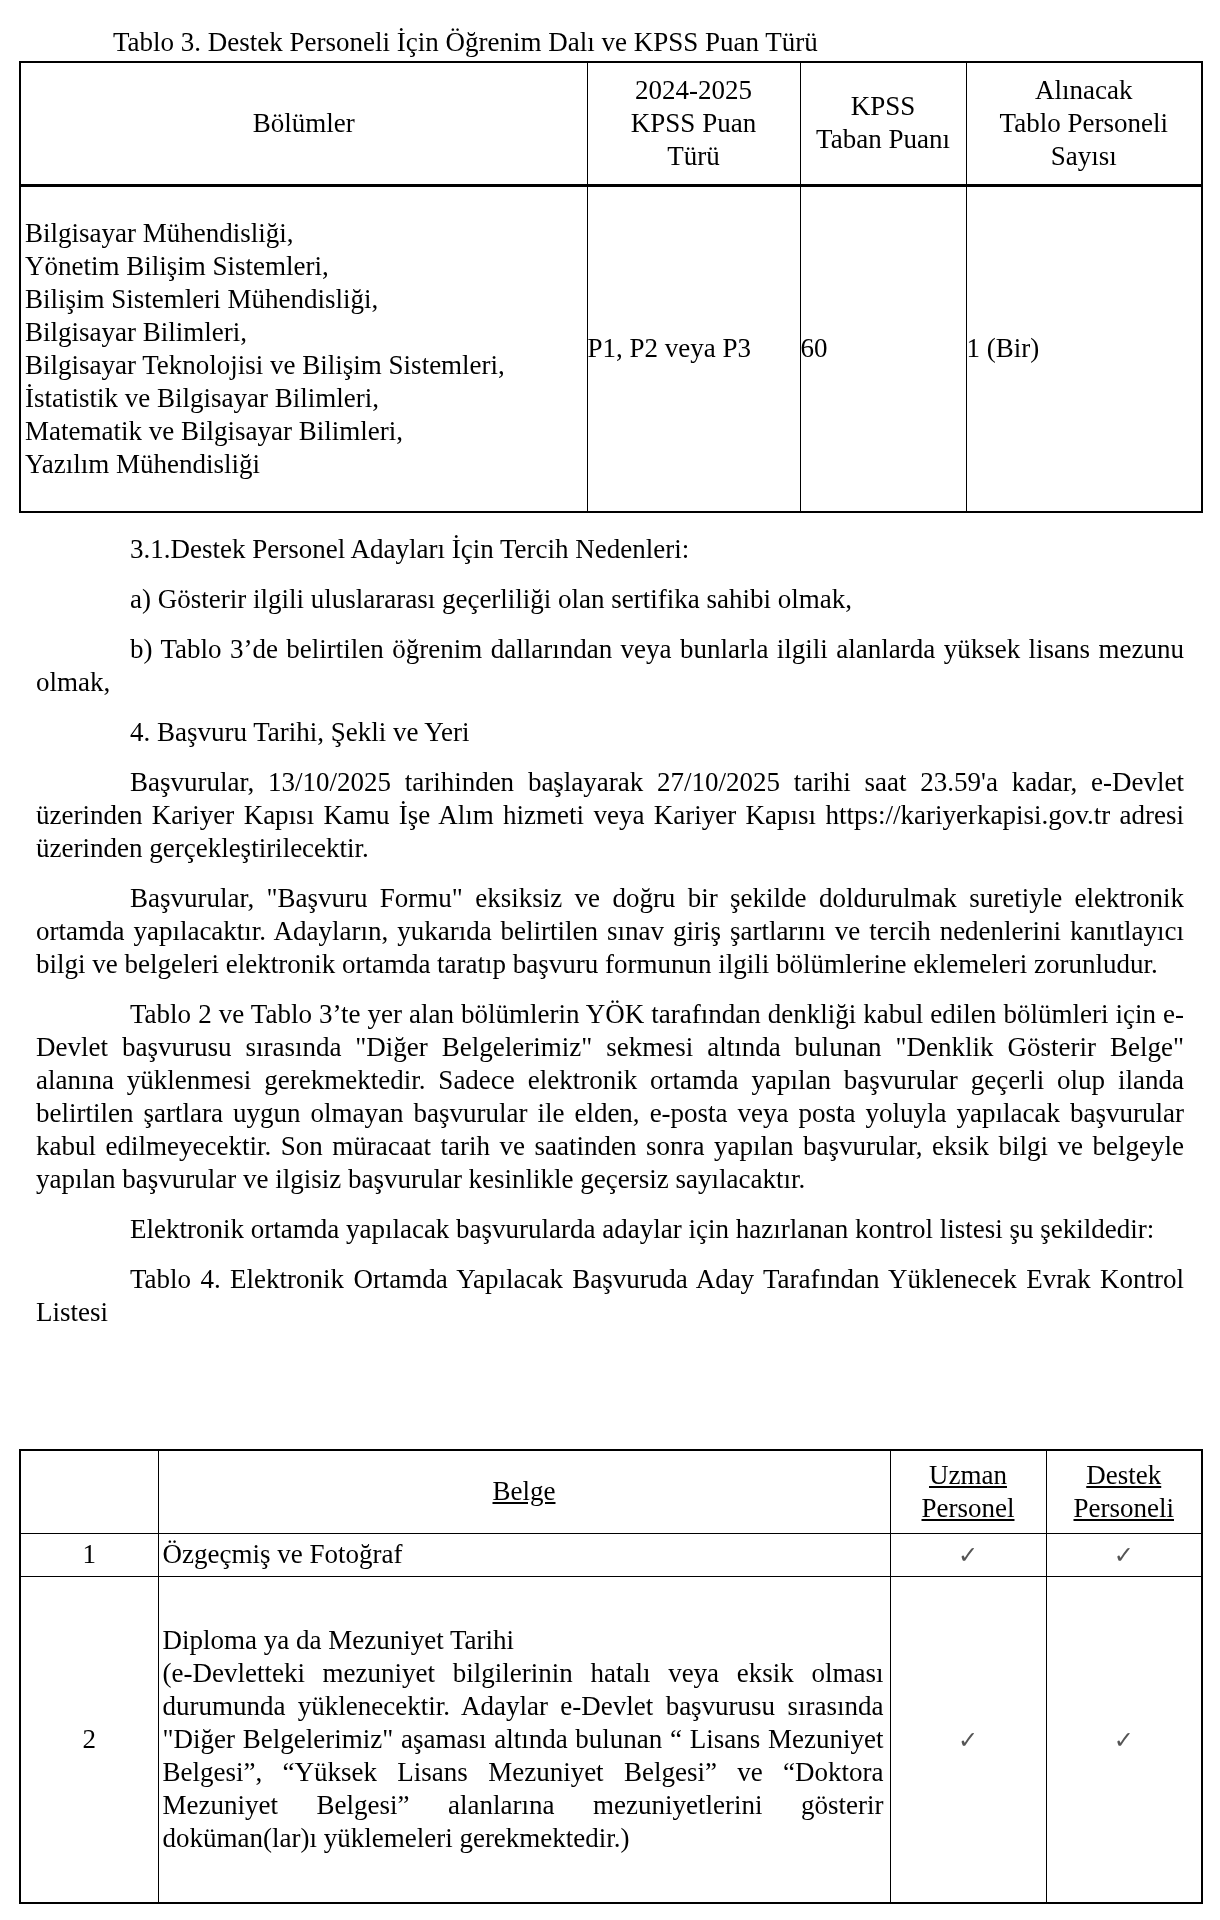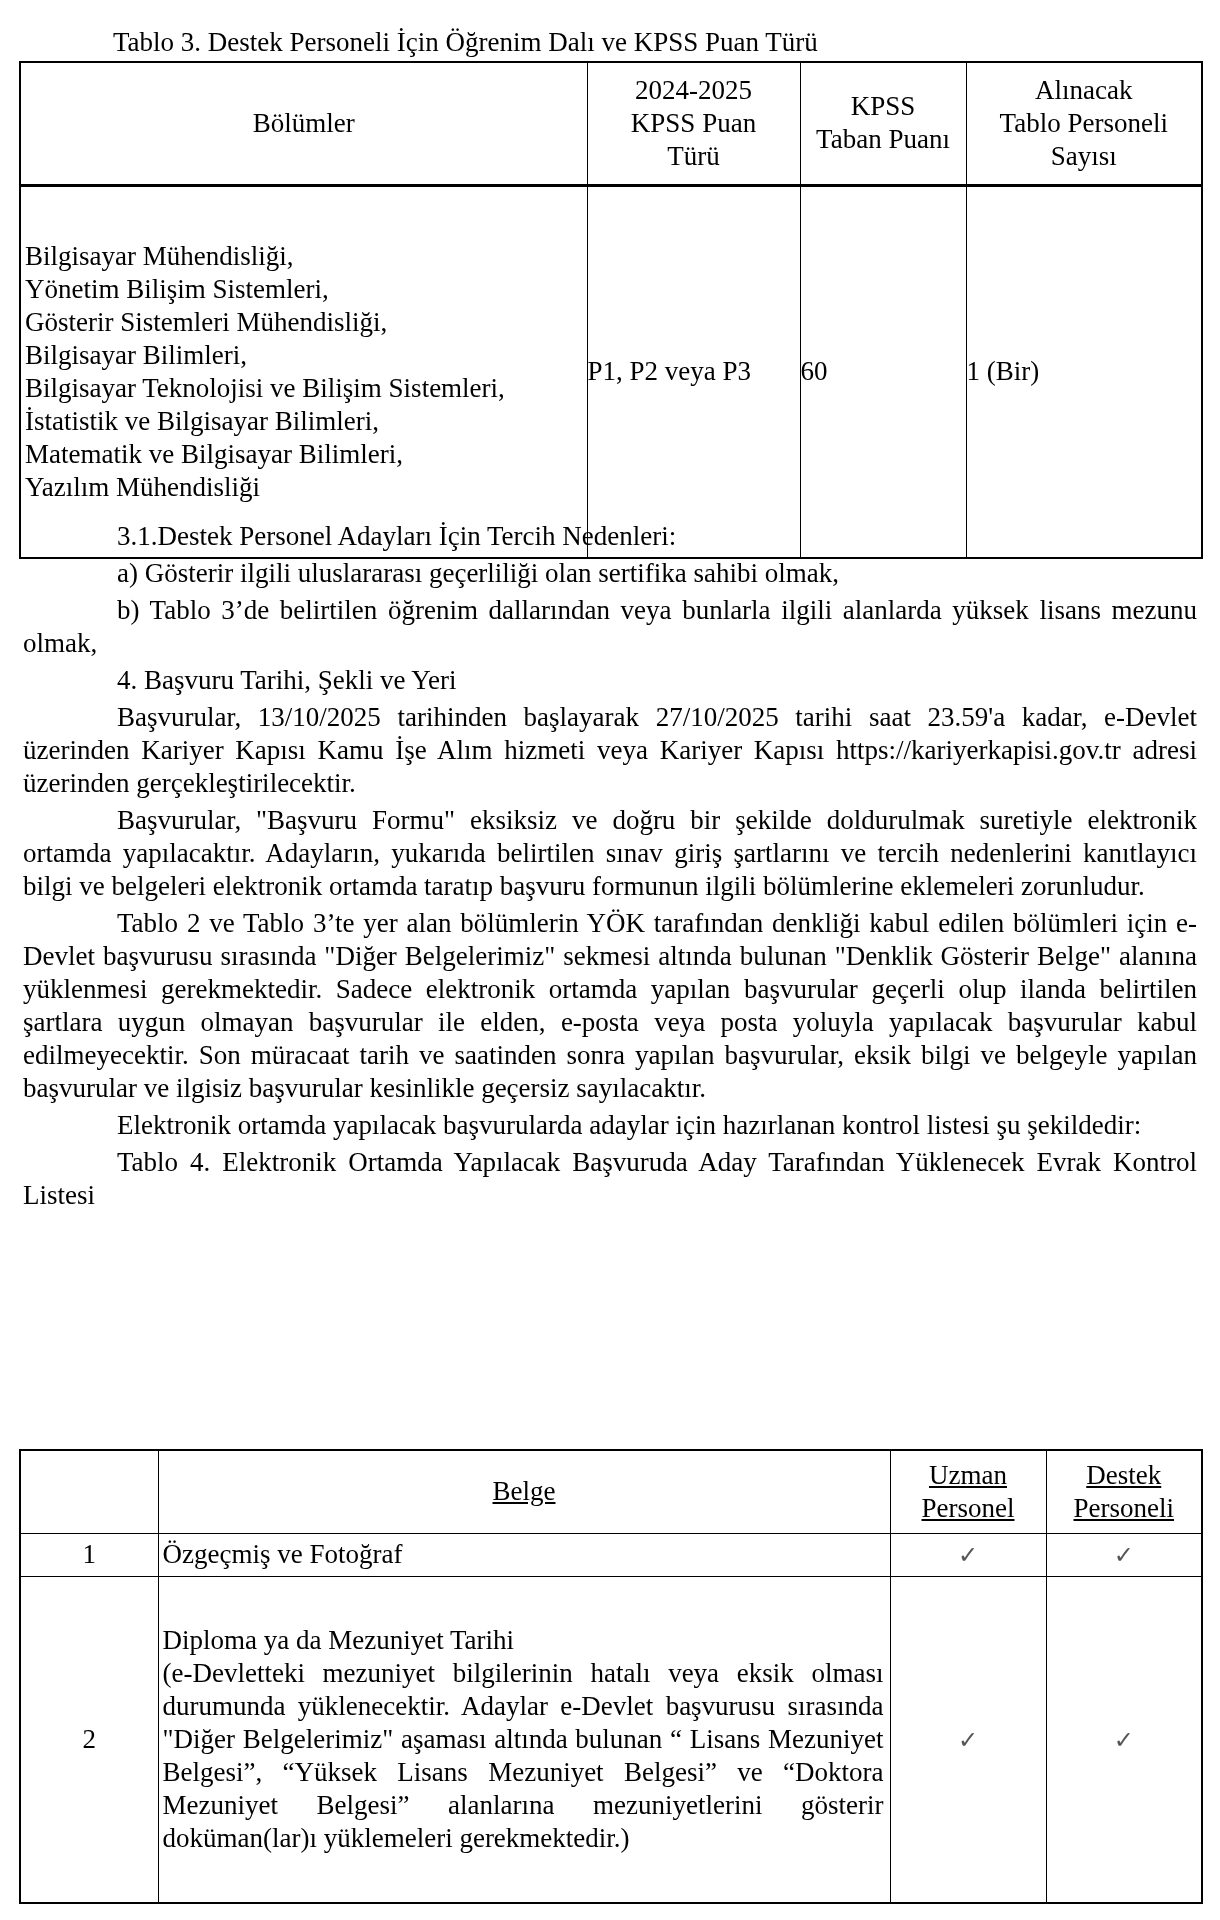--- a/index.html
+++ b/index.html
@@ -7,34 +7,34 @@
     width: 1220px; height: 1920px; position: relative; overflow: hidden;
     font-family: "Liberation Serif", "DejaVu Serif", serif;
     color: #000; font-size: 27px;
   }
   .caption { position: absolute; left: 113px; top: 22px; line-height: 40px; white-space: nowrap; }
   table { border-collapse: collapse; position: absolute; left: 19px; table-layout: fixed; }
   td, th { border: 1.5px solid #000; font-weight: normal; vertical-align: middle; padding: 0; }
   #t3 { top: 61px; width: 1182px; border: 2.5px solid #000; }
   #t3 thead tr { height: 123px; }
   #t3 thead th { border-bottom: 3px solid #000; text-align: center; line-height: 33px; }
-  #t3 tbody tr { height: 373px; }
+  #t3 tbody tr { height: 327px; }
   #t3 td { }
   #t3 td.dept { text-align: left; padding-left: 4px; line-height: 33px; }
   #t4 { top: 1449px; width: 1182px; border: 2.5px solid #000; }
   #t4 thead tr { height: 83px; text-decoration: underline; }
   #t4 thead th { text-align: center; line-height: 33px; }
   #t4 tr.r1 { height: 43px; }
   #t4 tr.r2 { height: 327px; }
   #t4 td { text-align: center; }
   #t4 td.doc { text-align: left; padding: 0 6px 0 4px; line-height: 33px; }
   #t4 td.doc .jus { text-align: justify; text-align-last: left; }
   .check { color: #555; font-family: "DejaVu Sans", sans-serif; font-size: 24px; }
   .body-text { position: absolute; left: 19px; top: 516px; width: 1182px; line-height: 33px; }
-  .p { margin: 4px; text-align: justify; }
+  .p { margin: 17px; text-align: justify; }
   .p.ind { text-indent: 94px; }
   .body-text .p { line-height: 33px; }
 </style>
 </head>
 <body>
 
 <div class="caption">Tablo 3. Destek Personeli İçin Öğrenim Dalı ve KPSS Puan Türü</div>
 
 <table id="t3">
   <colgroup>
@@ -60,21 +60,21 @@
         <div>Tablo Personeli</div>
         <div>Sayısı</div>
       </th>
     </tr>
   </thead>
   <tbody>
     <tr>
       <td class="dept">
         <div>Bilgisayar Mühendisliği,</div>
         <div>Yönetim Bilişim Sistemleri,</div>
-        <div>Gösterir Sistemleri Mühendisliği,</div>
+        <div>Bilişim Sistemleri Mühendisliği,</div>
         <div>Bilgisayar Bilimleri,</div>
         <div>Bilgisayar Teknolojisi ve Bilişim Sistemleri,</div>
         <div>İstatistik ve Bilgisayar Bilimleri,</div>
         <div>Matematik ve Bilgisayar Bilimleri,</div>
         <div>Yazılım Mühendisliği</div>
       </td>
       <td>P1, P2 veya P3</td>
       <td>60</td>
       <td>1 (Bir)</td>
     </tr>

